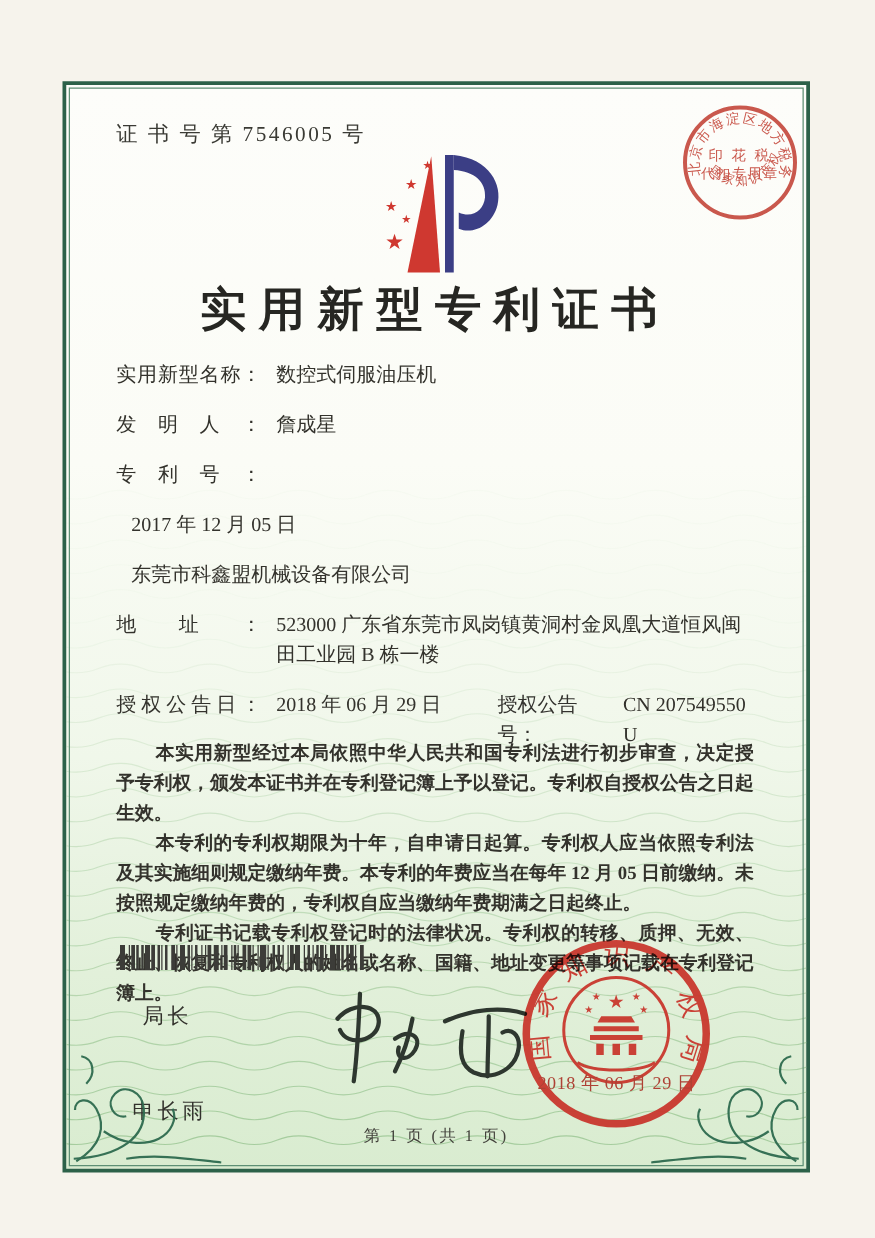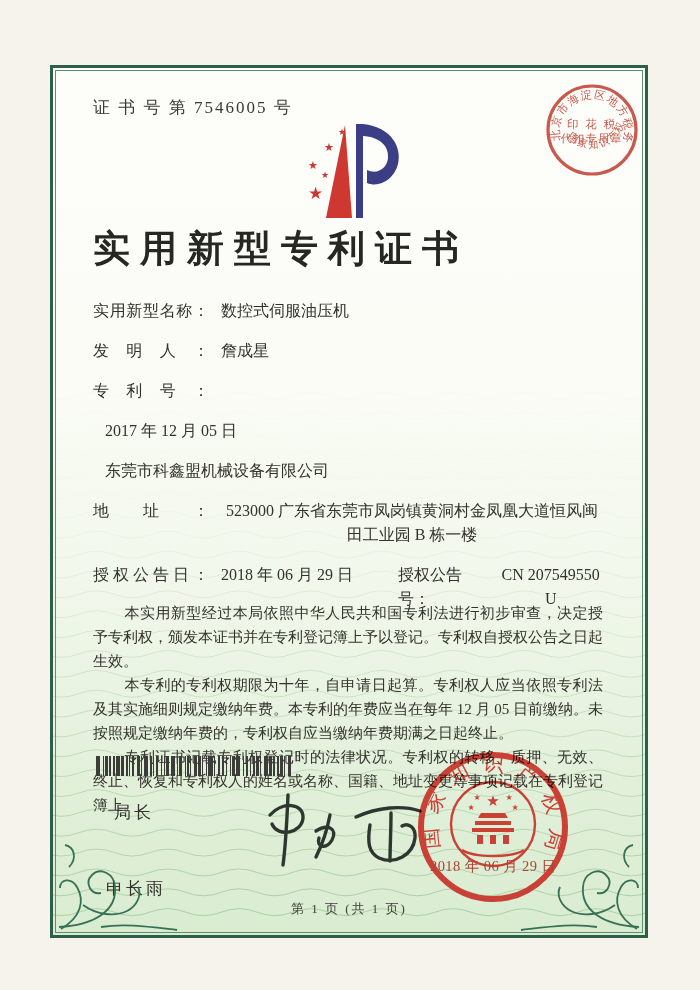--- a/index.html
+++ b/index.html
@@ -17,30 +17,30 @@
     background:linear-gradient(180deg,#fdfdfa 0%,#fbfcf6 35%,#f0f7ea 62%,#e2f0da 82%,#d9ecd0 100%);
   }
   .frame-inner{
     position:absolute;inset:2px;border:1px solid #5d8f74;pointer-events:none;
   }
   .waves{position:absolute;inset:0;width:100%;height:100%;z-index:0;}
   .content{position:absolute;inset:0;z-index:1;box-sizing:border-box;padding:28px 42px 0 40px;}
   .certno{font-size:17px;letter-spacing:2px;color:#3a3a34;}
   .logo-wrap{text-align:center;margin-top:2px;height:100px;}
   .title{
-    text-align:left;font-size:37px;font-weight:700;letter-spacing:10px;
+    text-align:center;font-size:37px;font-weight:700;letter-spacing:10px;
     color:#262622;margin-top:4px;line-height:1.3;
   }
-  .fields{margin-top:26px;font-size:16px;}
+  .fields{margin-top:16px;font-size:16px;}
   .frow{display:flex;margin-bottom:16px;line-height:1.5;}
   .flabel{flex:0 0 116px;text-align:justify;text-align-last:justify;color:#33322c;}
-  .fvalue{margin-left:12px;max-width:392px;color:#33322c;text-align:center;}
+  .fvalue{margin-left:12px;max-width:392px;color:#33322c;}
   .grant-row{position:relative;display:flex;margin-bottom:0;line-height:1.5;}
   .grant-pair2{position:absolute;left:305px;top:0;display:flex;}
-  .paras{margin-top:14px;font-size:15px;line-height:1.6;color:#33322c;text-align:justify;}
+  .paras{margin-top:14px;font-size:15px;line-height:1.6;color:#33322c;text-align:justify;font-weight:bold;}
   .paras p{margin:0;text-indent:2.1em;}
   .barcode{position:absolute;left:43px;top:688px;height:20px;display:flex;align-items:stretch;z-index:1;}
   .barcode .bar{background:#3c3c38;}
   .signer-title{position:absolute;left:61px;top:733px;font-size:17px;letter-spacing:3px;color:#32312c;z-index:1;font-family:Liberation Mono, monospace;}
   .signer-name{position:absolute;left:53px;top:769px;font-size:17px;letter-spacing:3px;color:#32312c;z-index:1;margin-top:40px;}
   .signature{position:absolute;left:205px;top:721px;z-index:2;}
   .ornament{position:absolute;z-index:1;opacity:.95;}
   .orn-left{left:2px;bottom:2px;}
   .orn-right{right:2px;bottom:2px;transform:scaleX(-1);}
   .footer{

